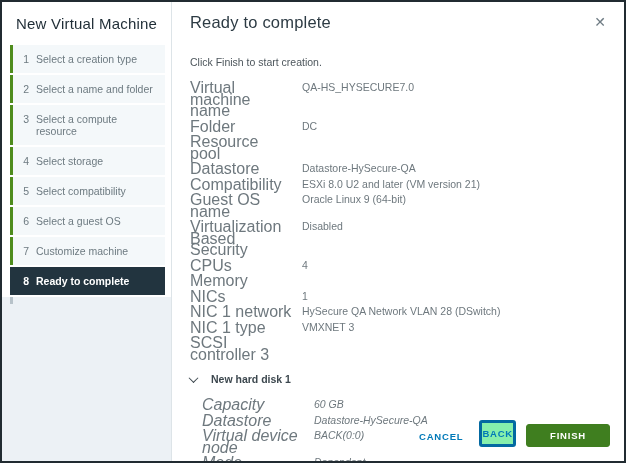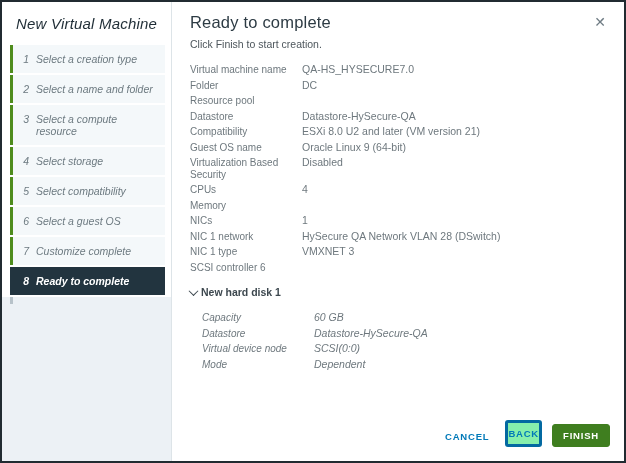--- a/index.html
+++ b/index.html
@@ -13,21 +13,21 @@
     display:flex;
     position:relative;
     overflow:hidden;
   }
 
   
   .sidebar {
     width:170px; flex-shrink:0;
     background:#ffffff;
     border-right:1px solid #dde4e8;
-    display:flex; flex-direction:column;font-style:italic;
+    display:flex; flex-direction:column;
   }
   .sidebar-title {
     font-size:15px; font-weight:500; color:#1f2d36;
     padding:13px 12px 11px 14px;
     letter-spacing:0.2px;
   }
   .steps { list-style:none; padding:2px 6px 0 8px; }
   .step {
     display:flex; align-items:baseline; gap:7px;
     background:#f4f8fa;
@@ -65,38 +65,38 @@
   .main-title {
     font-size:16.5px; font-weight:400; color:#2d3b44;
     letter-spacing:0.2px; flex:1;
   }
   .close-btn {
     background:none; border:none;
     font-size:14px; line-height:14px;
     color:#6e7b83; cursor:pointer;
     padding:2px 4px; margin-right:-2px;
   }
-  .subtitle { font-size:10.5px; color:#4d565c; margin-top:6px; }
+  .subtitle { font-size:10.5px; color:#4d565c; margin-top:24px; }
 
   .summary { margin-top:12px; }
   .row { display:flex; padding:2px 0; }
   .row .lbl {
     width:112px; flex-shrink:0; padding-right:10px;
-    font-size:10px; line-height:11.5px; color:#6e787e;
+    font-size:16px; line-height:11.5px; color:#6e787e;
   }
   .row .val {
     flex:1;
     font-size:10.5px; line-height:11.5px; color:#6e787e;
     white-space:nowrap;
   }
   .row.empty-val { min-height:15.5px; }
 
   .disk-section { margin-top:11px; }
   .disk-header {
-    display:flex; align-items:center; gap:4px;
+    display:flex; align-items:center; gap:14px;
     cursor:pointer;
   }
   .chev {
     width:7px; height:7px; flex-shrink:0;
     border-right:1.5px solid #3d484f;
     border-bottom:1.5px solid #3d484f;
     transform:rotate(45deg) translate(-1px,-1px);
   }
   .disk-title { font-size:10.5px; font-weight:bold; color:#3d484f; }
   .disk-rows { margin-top:12px; padding-left:12px;font-style:italic; }
@@ -119,21 +119,21 @@
   .btn-outline {
     background:#86efac;
     border:3px solid #0369a1;
     color:#0079b8;
     padding:5px 0;
   }
   .btn-solid {
     background:#3f7e1f;
     border:1px solid #3f7e1f;
     color:#ffffff;
-    padding:5px 10px;
+    padding:5px 23px;
   }
 </style>
 </head>
 <body>
 
 <div class="window">
 
   <div class="sidebar">
     <div class="sidebar-title">New Virtual Machine</div>
     <ul class="steps">
@@ -156,21 +156,21 @@
       <li class="step">
         <span class="step-num">5</span>
         <span>Select compatibility</span>
       </li>
       <li class="step">
         <span class="step-num">6</span>
         <span>Select a guest OS</span>
       </li>
       <li class="step">
         <span class="step-num">7</span>
-        <span>Customize complete</span>
+        <span>Customize machine</span>
       </li>
       <li class="step active">
         <span class="step-num">8</span>
         <span>Ready to complete</span>
       </li>
     </ul>
     <div class="sidebar-filler">
       <div class="bar-stub"></div>
     </div>
   </div>
@@ -224,41 +224,41 @@
       </div>
       <div class="row">
         <span class="lbl">NIC 1 network</span>
         <span class="val">HySecure QA Network VLAN 28 (DSwitch)</span>
       </div>
       <div class="row">
         <span class="lbl">NIC 1 type</span>
         <span class="val">VMXNET 3</span>
       </div>
       <div class="row">
-        <span class="lbl">SCSI controller 6</span>
+        <span class="lbl">SCSI controller 3</span>
       </div>
     </div>
 
     <div class="disk-section">
       <div class="disk-header">
         <span class="chev"></span>
         <span class="disk-title">New hard disk 1</span>
       </div>
       <div class="disk-rows">
         <div class="row">
           <span class="lbl">Capacity</span>
           <span class="val">60 GB</span>
         </div>
         <div class="row">
           <span class="lbl">Datastore</span>
           <span class="val">Datastore-HySecure-QA</span>
         </div>
         <div class="row">
           <span class="lbl">Virtual device node</span>
-          <span class="val">SCSI(0:0)</span>
+          <span class="val">BACK(0:0)</span>
         </div>
         <div class="row">
           <span class="lbl">Mode</span>
           <span class="val">Dependent</span>
         </div>
       </div>
     </div>
 
     <div class="footer">
       <button class="btn btn-link">CANCEL</button>

